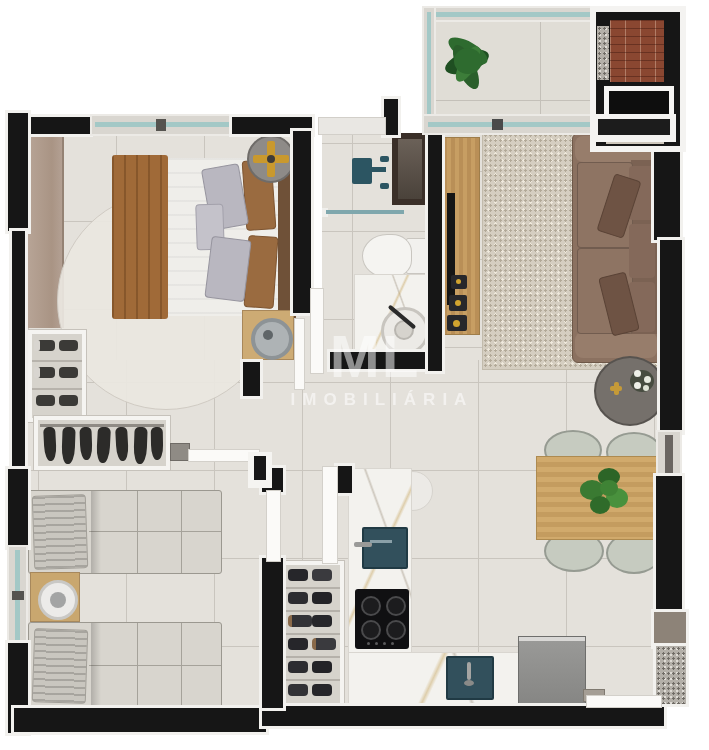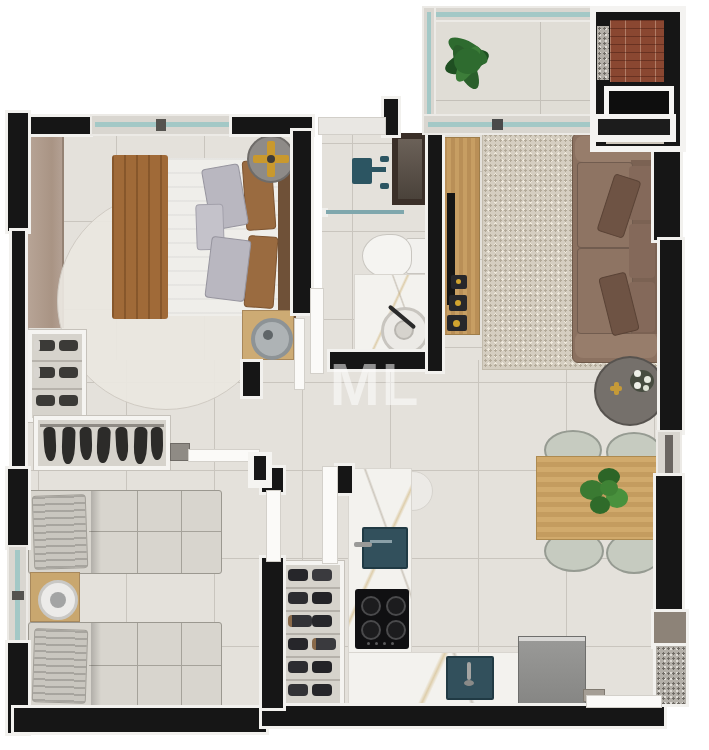--- a/index.html
+++ b/index.html
@@ -324,15 +324,16 @@
   <div class="abs" style="left:170px;top:443px;width:18px;height:16px;background:#8f8b85;border:1px solid #6f6b66;"></div>
   <div class="abs whitebox" style="left:188px;top:449px;width:70px;height:11px;"></div>
   <div class="abs" style="left:248px;top:452px;width:24px;height:36px;background:#f5f4f1;">
     <div class="abs" style="left:6px;top:4px;width:12px;height:24px;background:#161616;"></div>
   </div>
   <div class="abs whitebox" style="left:266px;top:490px;width:13px;height:70px;"></div>
   <div class="abs whitebox" style="left:322px;top:466px;width:14px;height:96px;"></div>
   <div class="abs" style="left:583px;top:689px;width:20px;height:11px;background:#a59e95;border:1px solid #7f7970;"></div>
   <div class="abs whitebox" style="left:586px;top:695px;width:74px;height:11px;"></div>
 
-  <div class="abs wm-mono" style="left:290px;top:326px;width:170px;height:64px;margin-top:28px;">ML</div>
+  <div class="abs wm-mono" style="left:290px;top:326px;width:170px;height:64px;">ML</div>
+  <div class="abs wm-text" style="left:252px;top:390px;width:260px;height:22px;">IMOBILIÁRIA</div>
 
 </div>
 
 </body></html>

